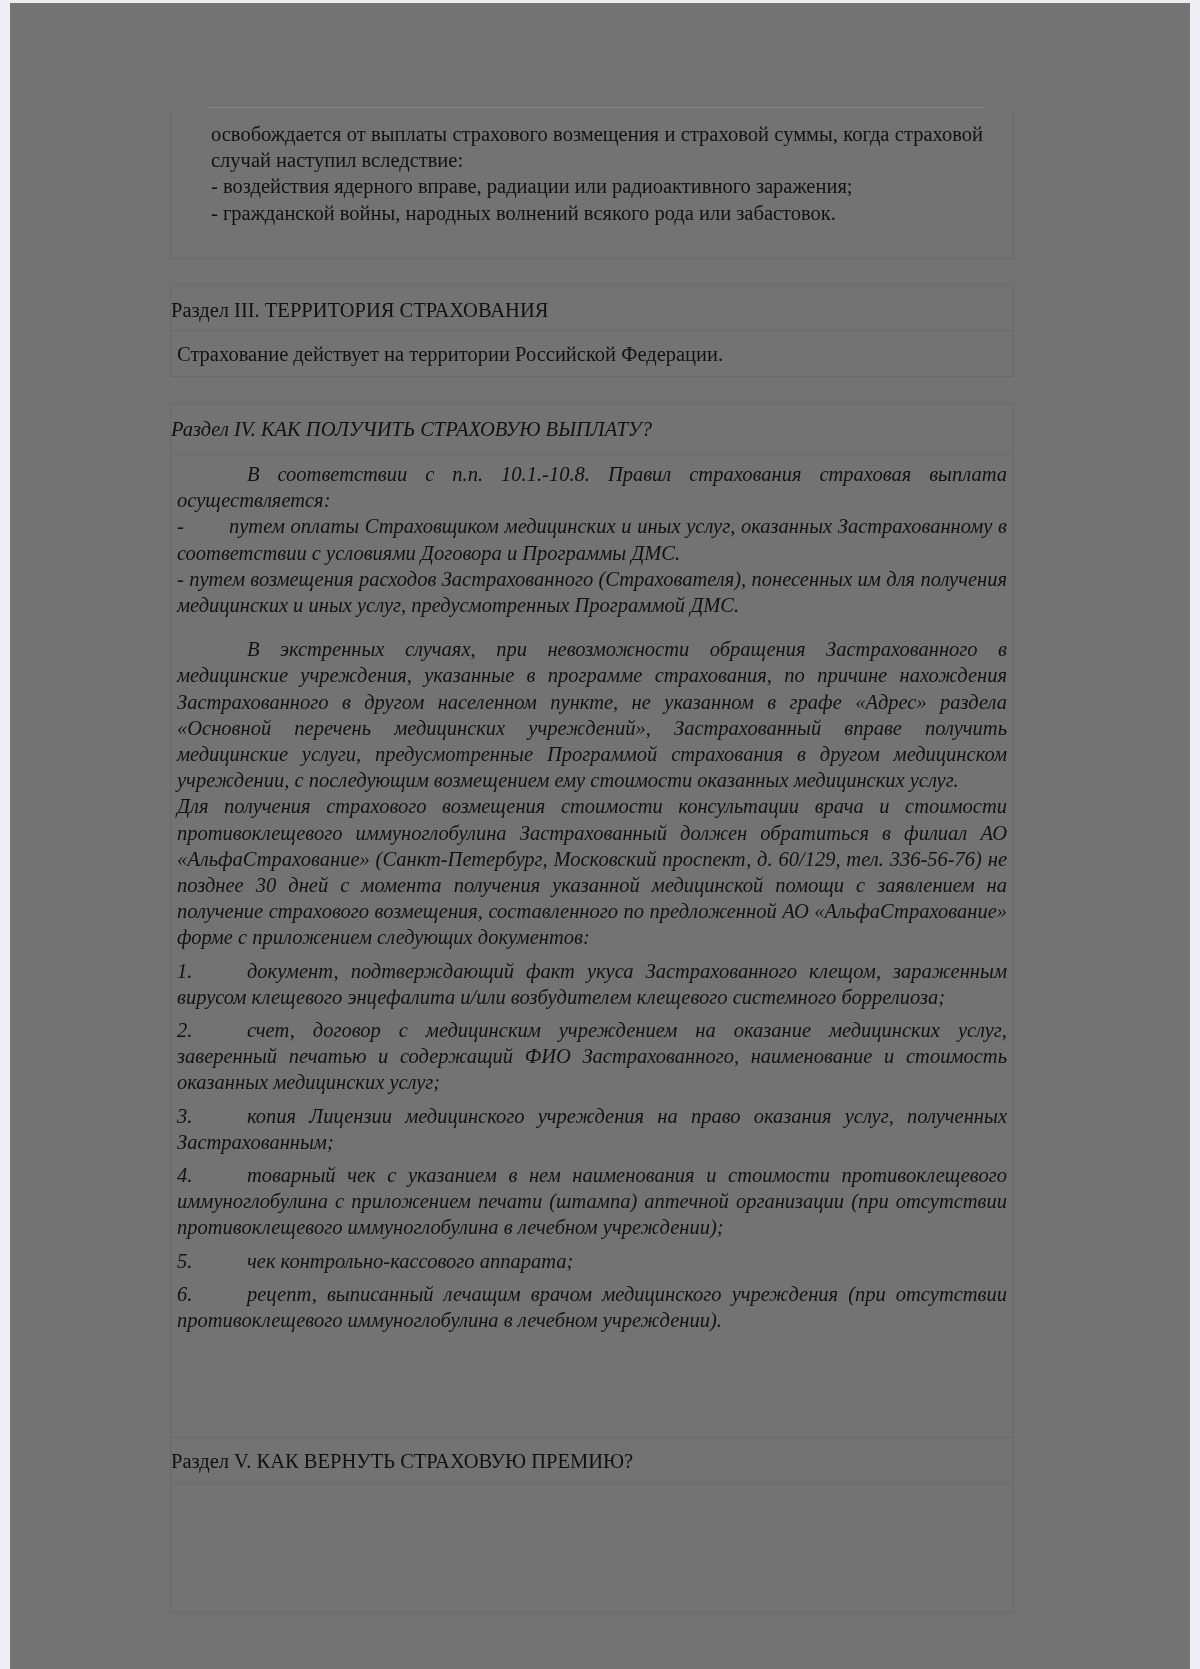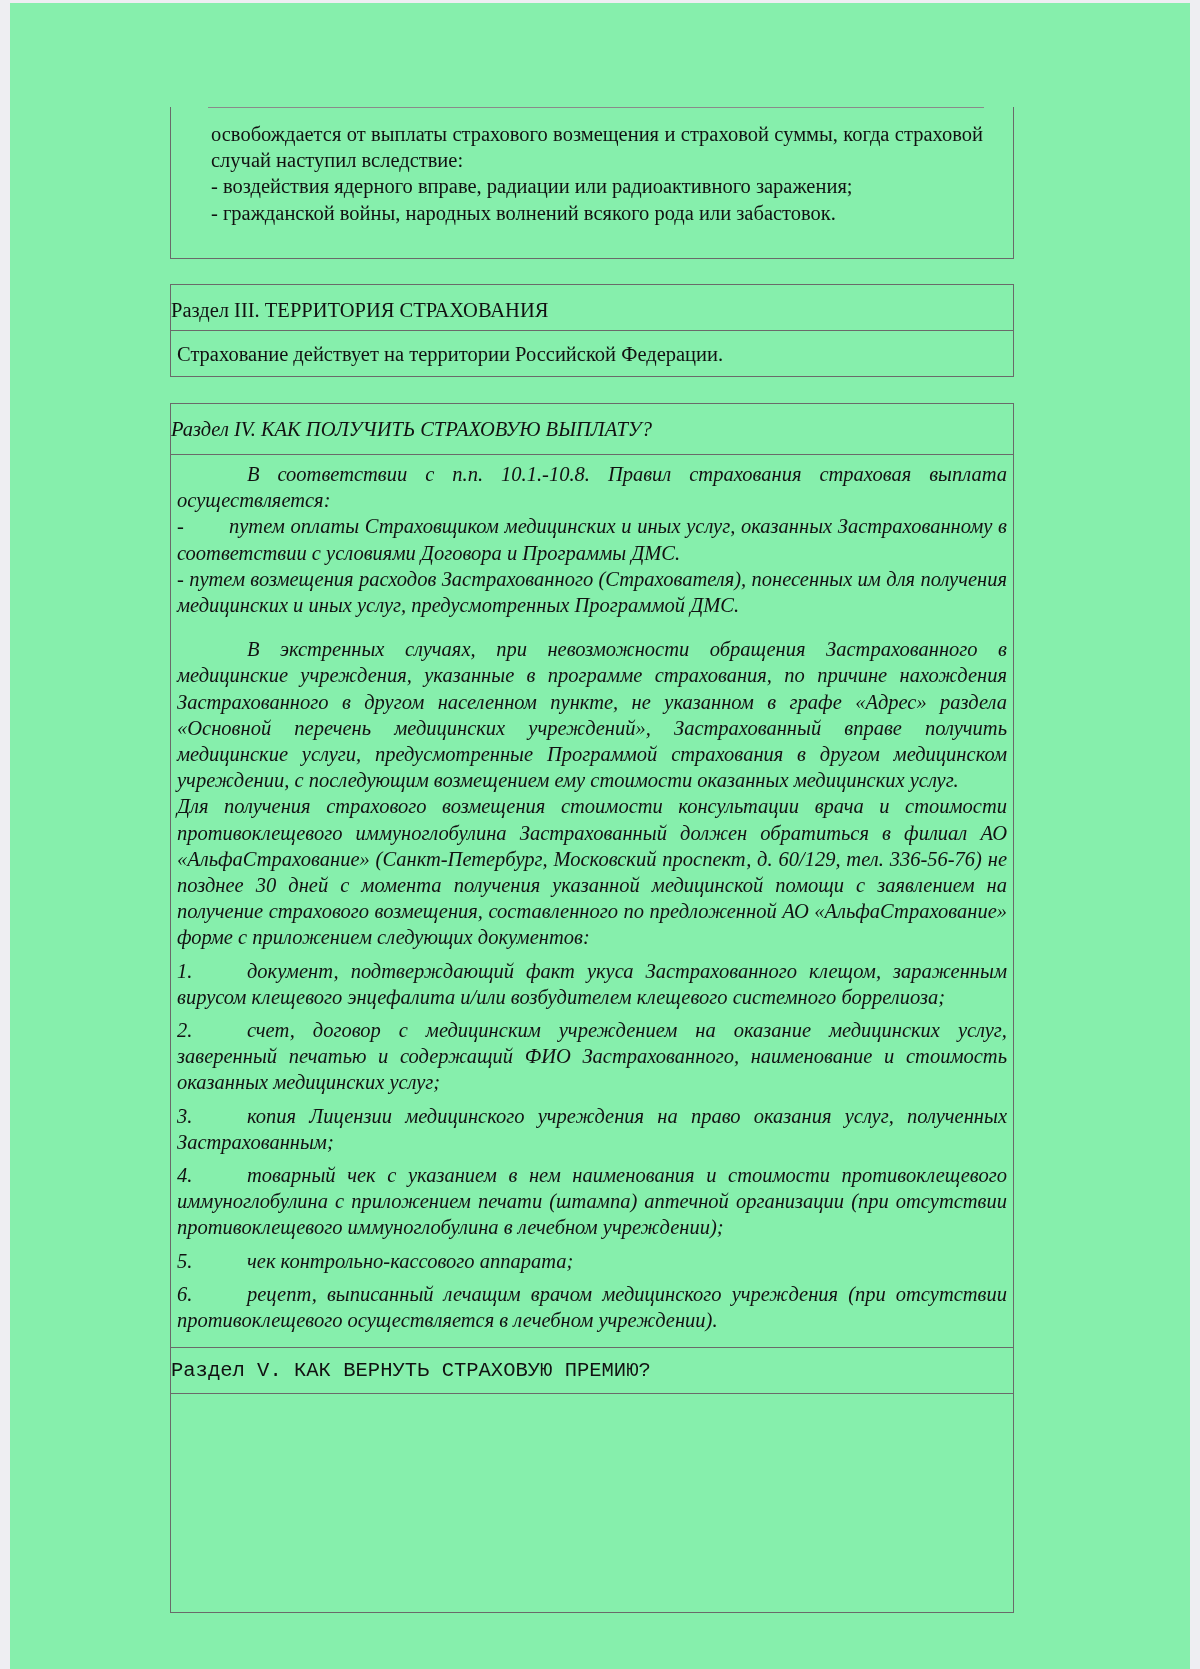--- a/index.html
+++ b/index.html
@@ -9,21 +9,21 @@
       height: 1669px;
       background: #eeeef2;
       overflow: hidden;
     }
     .page {
       position: absolute;
       left: 10px;
       top: 3px;
       width: 1180px;
       height: 1666px;
-      background: #86efac;
+      background: #737373;
     }
     .doc {
       font-family: "Liberation Serif", "DejaVu Serif", serif;
       color: #111111;
       font-size: 20.5px;
       line-height: 26.2px;
     }
     .frame {
       position: absolute;
       left: 160px;
@@ -54,21 +54,21 @@
       text-align: left;
       border-bottom: 1.6px solid #6a6a6a;
       box-sizing: border-box;
     }
     .sec3 { top: 281px; height: 93px; }
     .sec3 .sec-header { height: 46px; line-height: 46px; padding-top: 2px; }
     .sec3 .body { padding: 10px 6px 0 6px; }
     .sec4 { top: 400px; height: 1210px; font-style: italic; }
     .sec4 .sec-header { height: 51px; line-height: 50px; }
     .sec4 .body { padding: 6px 6px 0 6px; text-align: justify; }
-    .sec5 { top: 1344px; height: 47px; font-family: Liberation Mono, monospace; }
+    .sec5 { top: 1434px; height: 47px; }
     .sec5 .sec-header { height: 44px; line-height: 46px; border-bottom: none; }
     p { margin: 0; }
     .indent { text-indent: 70px; }
     .gap { height: 18px; }
     .item { position: relative; padding-left: 0; margin-top: 7px; }
     .item .num {
       display: inline-block;
       width: 70px;
       text-indent: 0;
     }
@@ -108,21 +108,21 @@
       <p>- путем возмещения расходов Застрахованного (Страхователя), понесенных им для получения медицинских и иных услуг, предусмотренных Программой ДМС.</p>
       <div class="gap"></div>
       <p class="indent">В экстренных случаях, при невозможности обращения Застрахованного в медицинские учреждения, указанные в программе страхования, по причине нахождения Застрахованного в другом населенном пункте, не указанном в графе «Адрес» раздела «Основной перечень медицинских учреждений», Застрахованный вправе получить медицинские услуги, предусмотренные Программой страхования в другом медицинском учреждении, с последующим возмещением ему стоимости оказанных медицинских услуг.</p>
       <p>Для получения страхового возмещения стоимости консультации врача и стоимости противоклещевого иммуноглобулина Застрахованный должен обратиться в филиал АО «АльфаСтрахование» (Санкт-Петербург, Московский проспект, д. 60/129, тел. 336-56-76) не позднее 30 дней с момента получения указанной медицинской помощи с заявлением на получение страхового возмещения, составленного по предложенной АО «АльфаСтрахование» форме с приложением следующих документов:</p>
 
       <p class="item"><span class="num">1.</span><span>документ, подтверждающий факт укуса Застрахованного клещом, зараженным вирусом клещевого энцефалита и/или возбудителем клещевого системного боррелиоза;</span></p>
       <p class="item"><span class="num">2.</span><span>счет, договор с медицинским учреждением на оказание медицинских услуг, заверенный печатью и содержащий ФИО Застрахованного, наименование и стоимость оказанных медицинских услуг;</span></p>
       <p class="item"><span class="num">3.</span><span>копия Лицензии медицинского учреждения на право оказания услуг, полученных Застрахованным;</span></p>
       <p class="item"><span class="num">4.</span><span>товарный чек с указанием в нем наименования и стоимости противоклещевого иммуноглобулина с приложением печати (штампа) аптечной организации (при отсутствии противоклещевого иммуноглобулина в лечебном учреждении);</span></p>
       <p class="item"><span class="num">5.</span><span>чек контрольно-кассового аппарата;</span></p>
-      <p class="item"><span class="num">6.</span><span>рецепт, выписанный лечащим врачом медицинского учреждения (при отсутствии противоклещевого осуществляется в лечебном учреждении).</span></p>
+      <p class="item"><span class="num">6.</span><span>рецепт, выписанный лечащим врачом медицинского учреждения (при отсутствии противоклещевого иммуноглобулина в лечебном учреждении).</span></p>
     </div>
   </div>
 
   <div class="frame sec5">
     <div class="sec-header">Раздел V. КАК ВЕРНУТЬ СТРАХОВУЮ ПРЕМИЮ?</div>
   </div>
 
 </div>
 
 </body></html>

